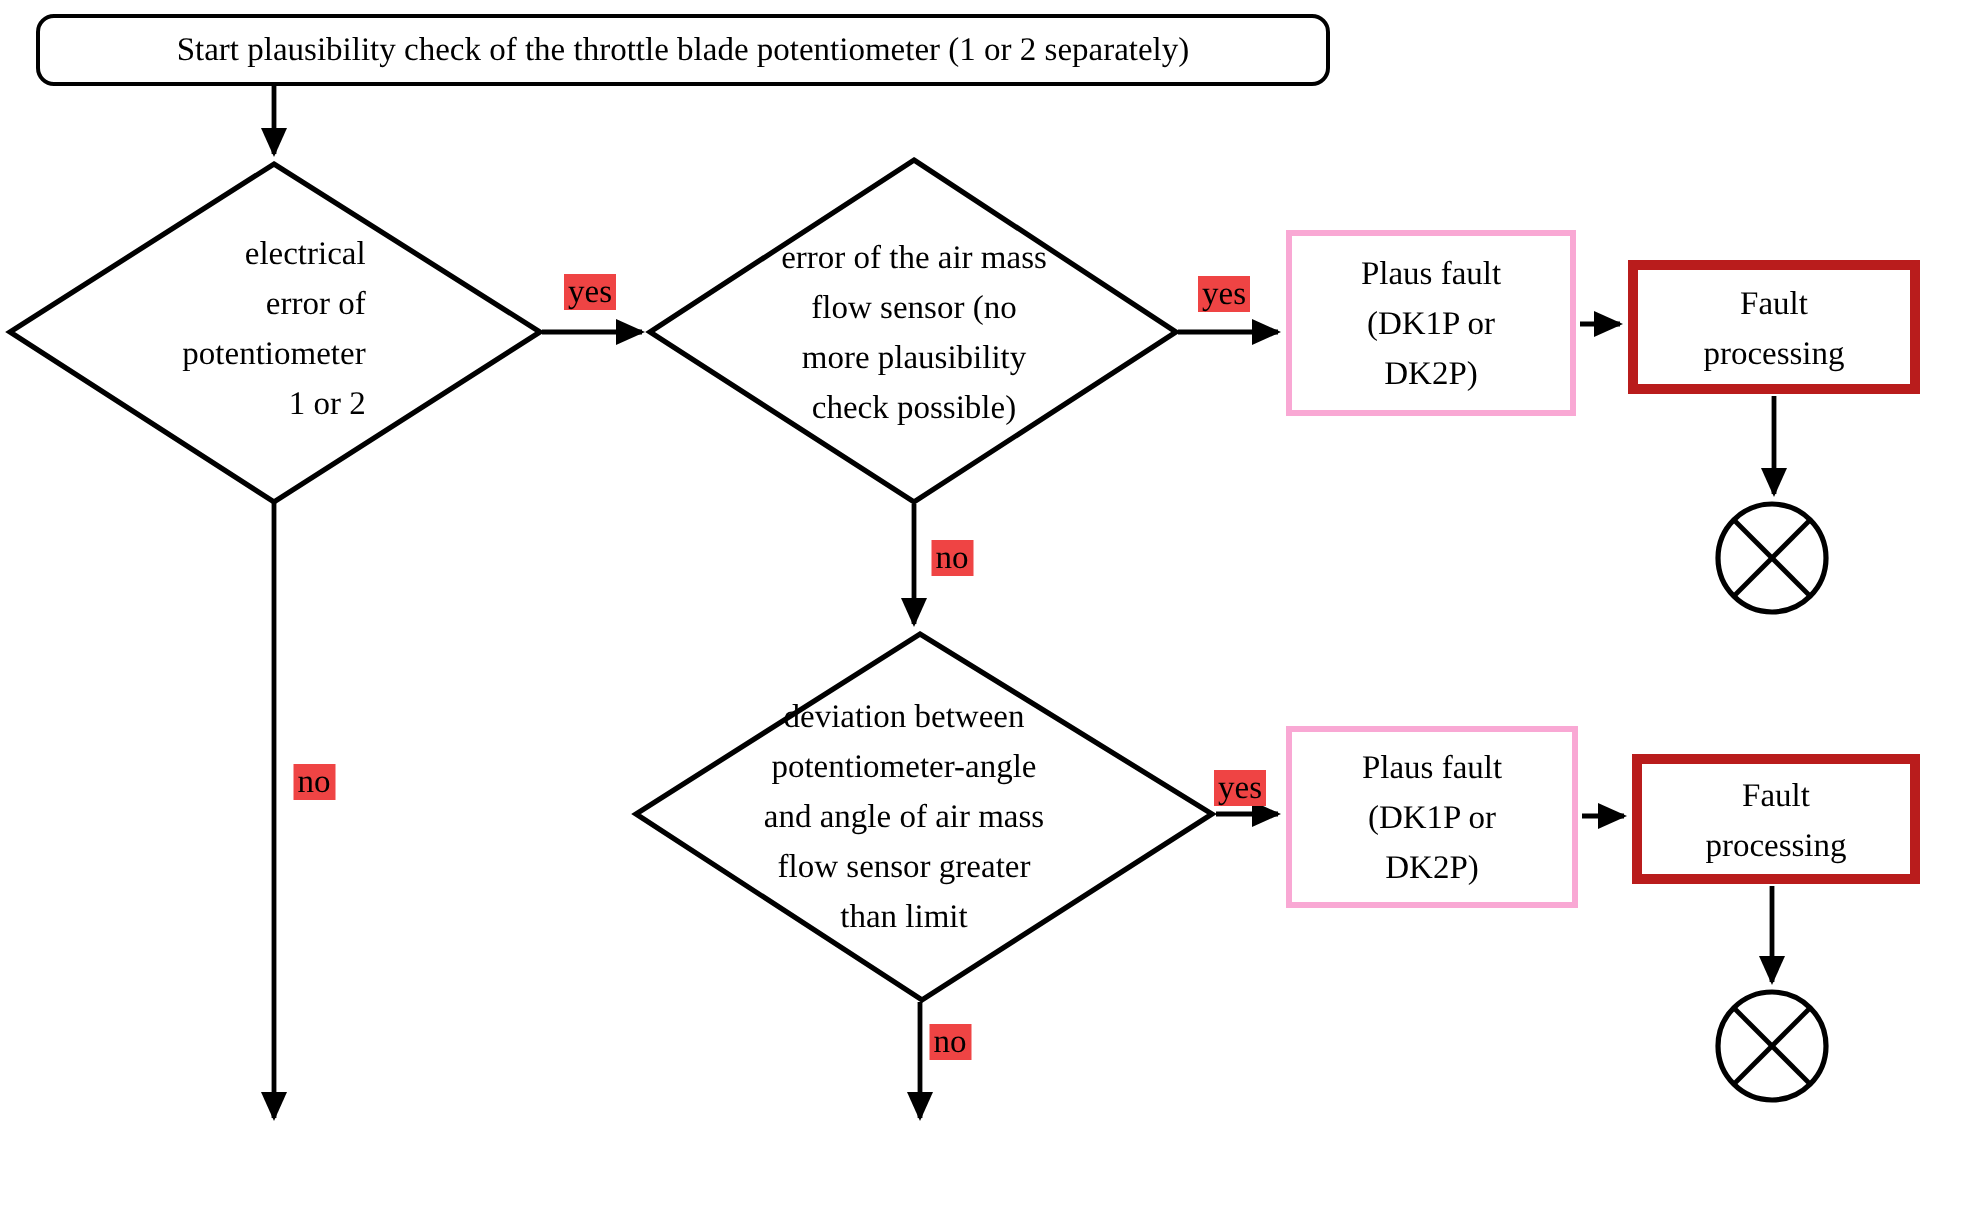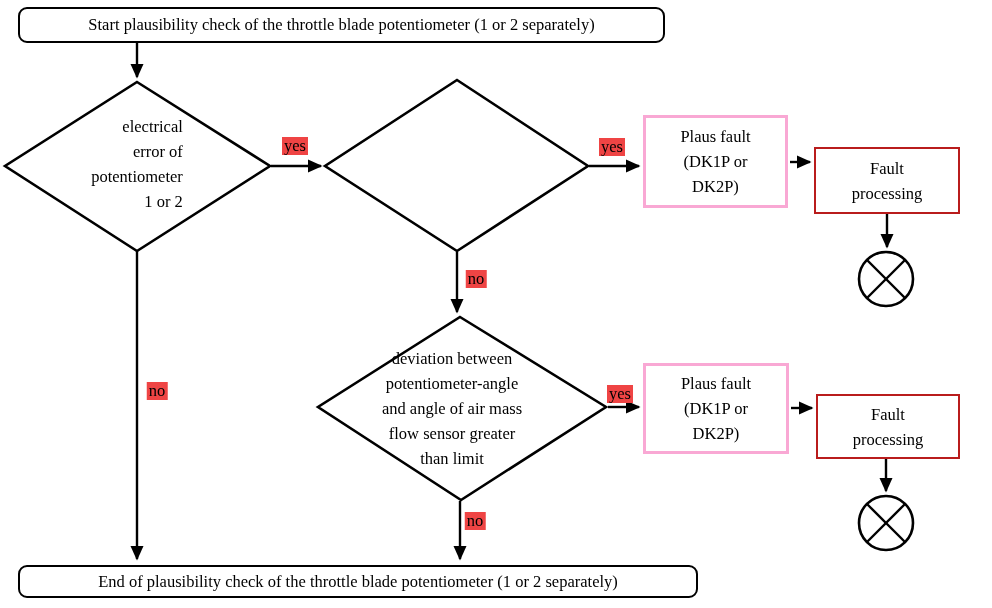--- a/index.html
+++ b/index.html
@@ -20,21 +20,21 @@
     justify-content: center;
     text-align: center;
     box-sizing: border-box;
     background: #ffffff;
     font-size: 16.5px;
     line-height: 25px;
     white-space: pre-line;
   }
   .rounded { border: 2.5px solid #000; border-radius: 9px; line-height: 20px; }
   .thick   { border: 3px solid #f9a8d4; }
-  .thin    { border: 2px solid #b91c1c; margin-top: 17px; }
+  .thin    { border: 5px solid #b91c1c; }
   .diamond-label {
     position: absolute;
     transform: translate(-50%, -50%);
     text-align: center;
     white-space: pre-line;
     font-size: 16.5px;
     line-height: 25px;
   }
   .edge-label {
     position: absolute;
@@ -101,27 +101,30 @@
   <div class="node thin" style="left:814px; top:130px; width:146px; height:67px;">Fault
 processing</div>
 
   <div class="node thick" style="left:643px; top:363px; width:146px; height:91px;">Plaus fault
 (DK1P or
 DK2P)</div>
 
   <div class="node thin" style="left:816px; top:377px; width:144px; height:65px;">Fault
 processing</div>
 
-  <div class="node rounded" style="left:18px; top:565px; width:680px; height:33px;">End of plausibility check of the throttle blade potentiometer (1 or 2 separately)</div>
 
   <div class="diamond-label" style="left:137px; top:164px;text-align:right;">electrical
 error of
 potentiometer
 1 or 2</div>
 
+  <div class="diamond-label" style="left:457px; top:166px;">error of the air mass
+flow sensor (no
+more plausibility
+check possible)</div>
 
   <div class="diamond-label" style="left:452px; top:408px;">deviation between
 potentiometer-angle
 and angle of air mass
 flow sensor greater
 than limit</div>
 
   <div class="edge-label" style="left:295px; top:146px;">yes</div>
 
   <div class="edge-label" style="left:612px; top:147px;">yes</div>

